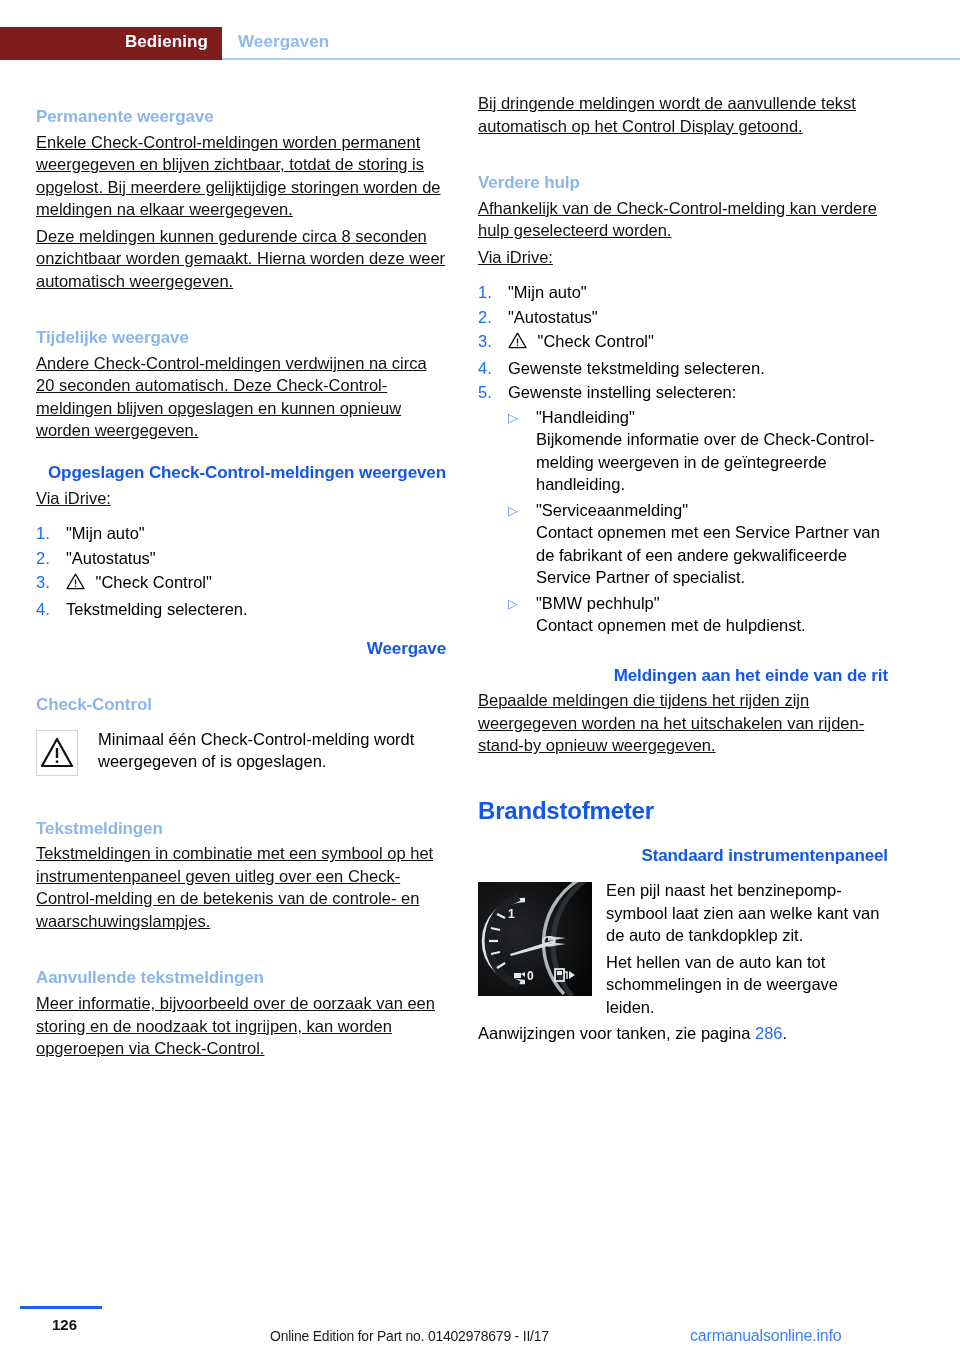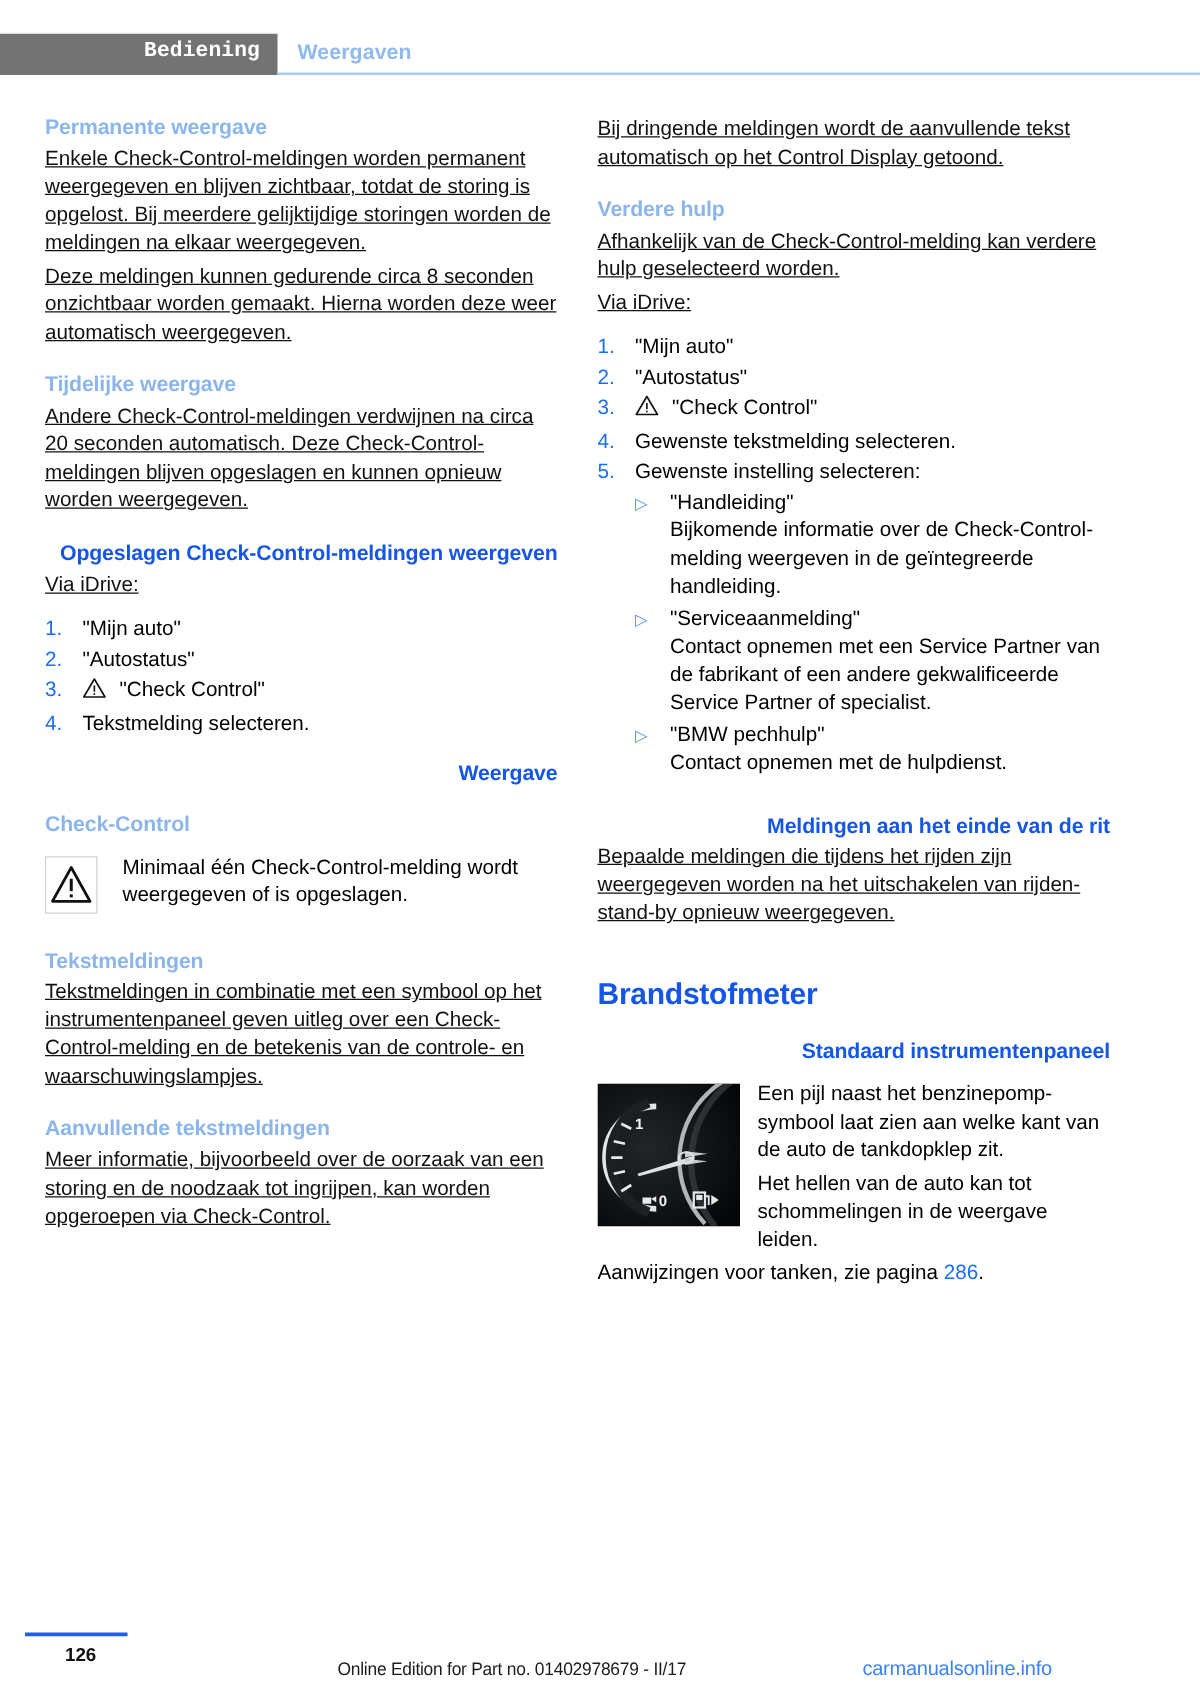--- a/index.html
+++ b/index.html
@@ -20,23 +20,22 @@
   .header {
     position: absolute;
     top: 0; left: 0;
     width: 960px;
     height: 62px;
   }
   .tab-active {
     position: absolute;
     left: 0; top: 27px;
     width: 222px; height: 33px;
-    background: #737373;
+    background: #7f1d1d;
     box-sizing: border-box;
-    font-family: Liberation Mono, monospace;
   }
   .tab-active-label {
     position: absolute;
     right: 14px;
     top: 5px;
     font-size: 17px;
     font-weight: bold;
     color: #ffffff;
     letter-spacing: .1px;
   }
@@ -82,21 +81,21 @@
     color: #1356e8;
     margin: 0 0 3px 0;
     line-height: 1.22;
     letter-spacing: -.1px;
     text-align: right;
   }
   .h3 {
     font-size: 17px;
     font-weight: bold;
     color: #8cb6ea;
-    margin: 0 0 3px 0;
+    margin: 15px 0 3px 0;
     line-height: 1.22;
     letter-spacing: -.1px;
   }
   p.body {
     font-size: 16.5px;
     line-height: 22.5px;
     margin: 0 0 4px 0;
     color: #111111;
     text-decoration: underline;
   }

